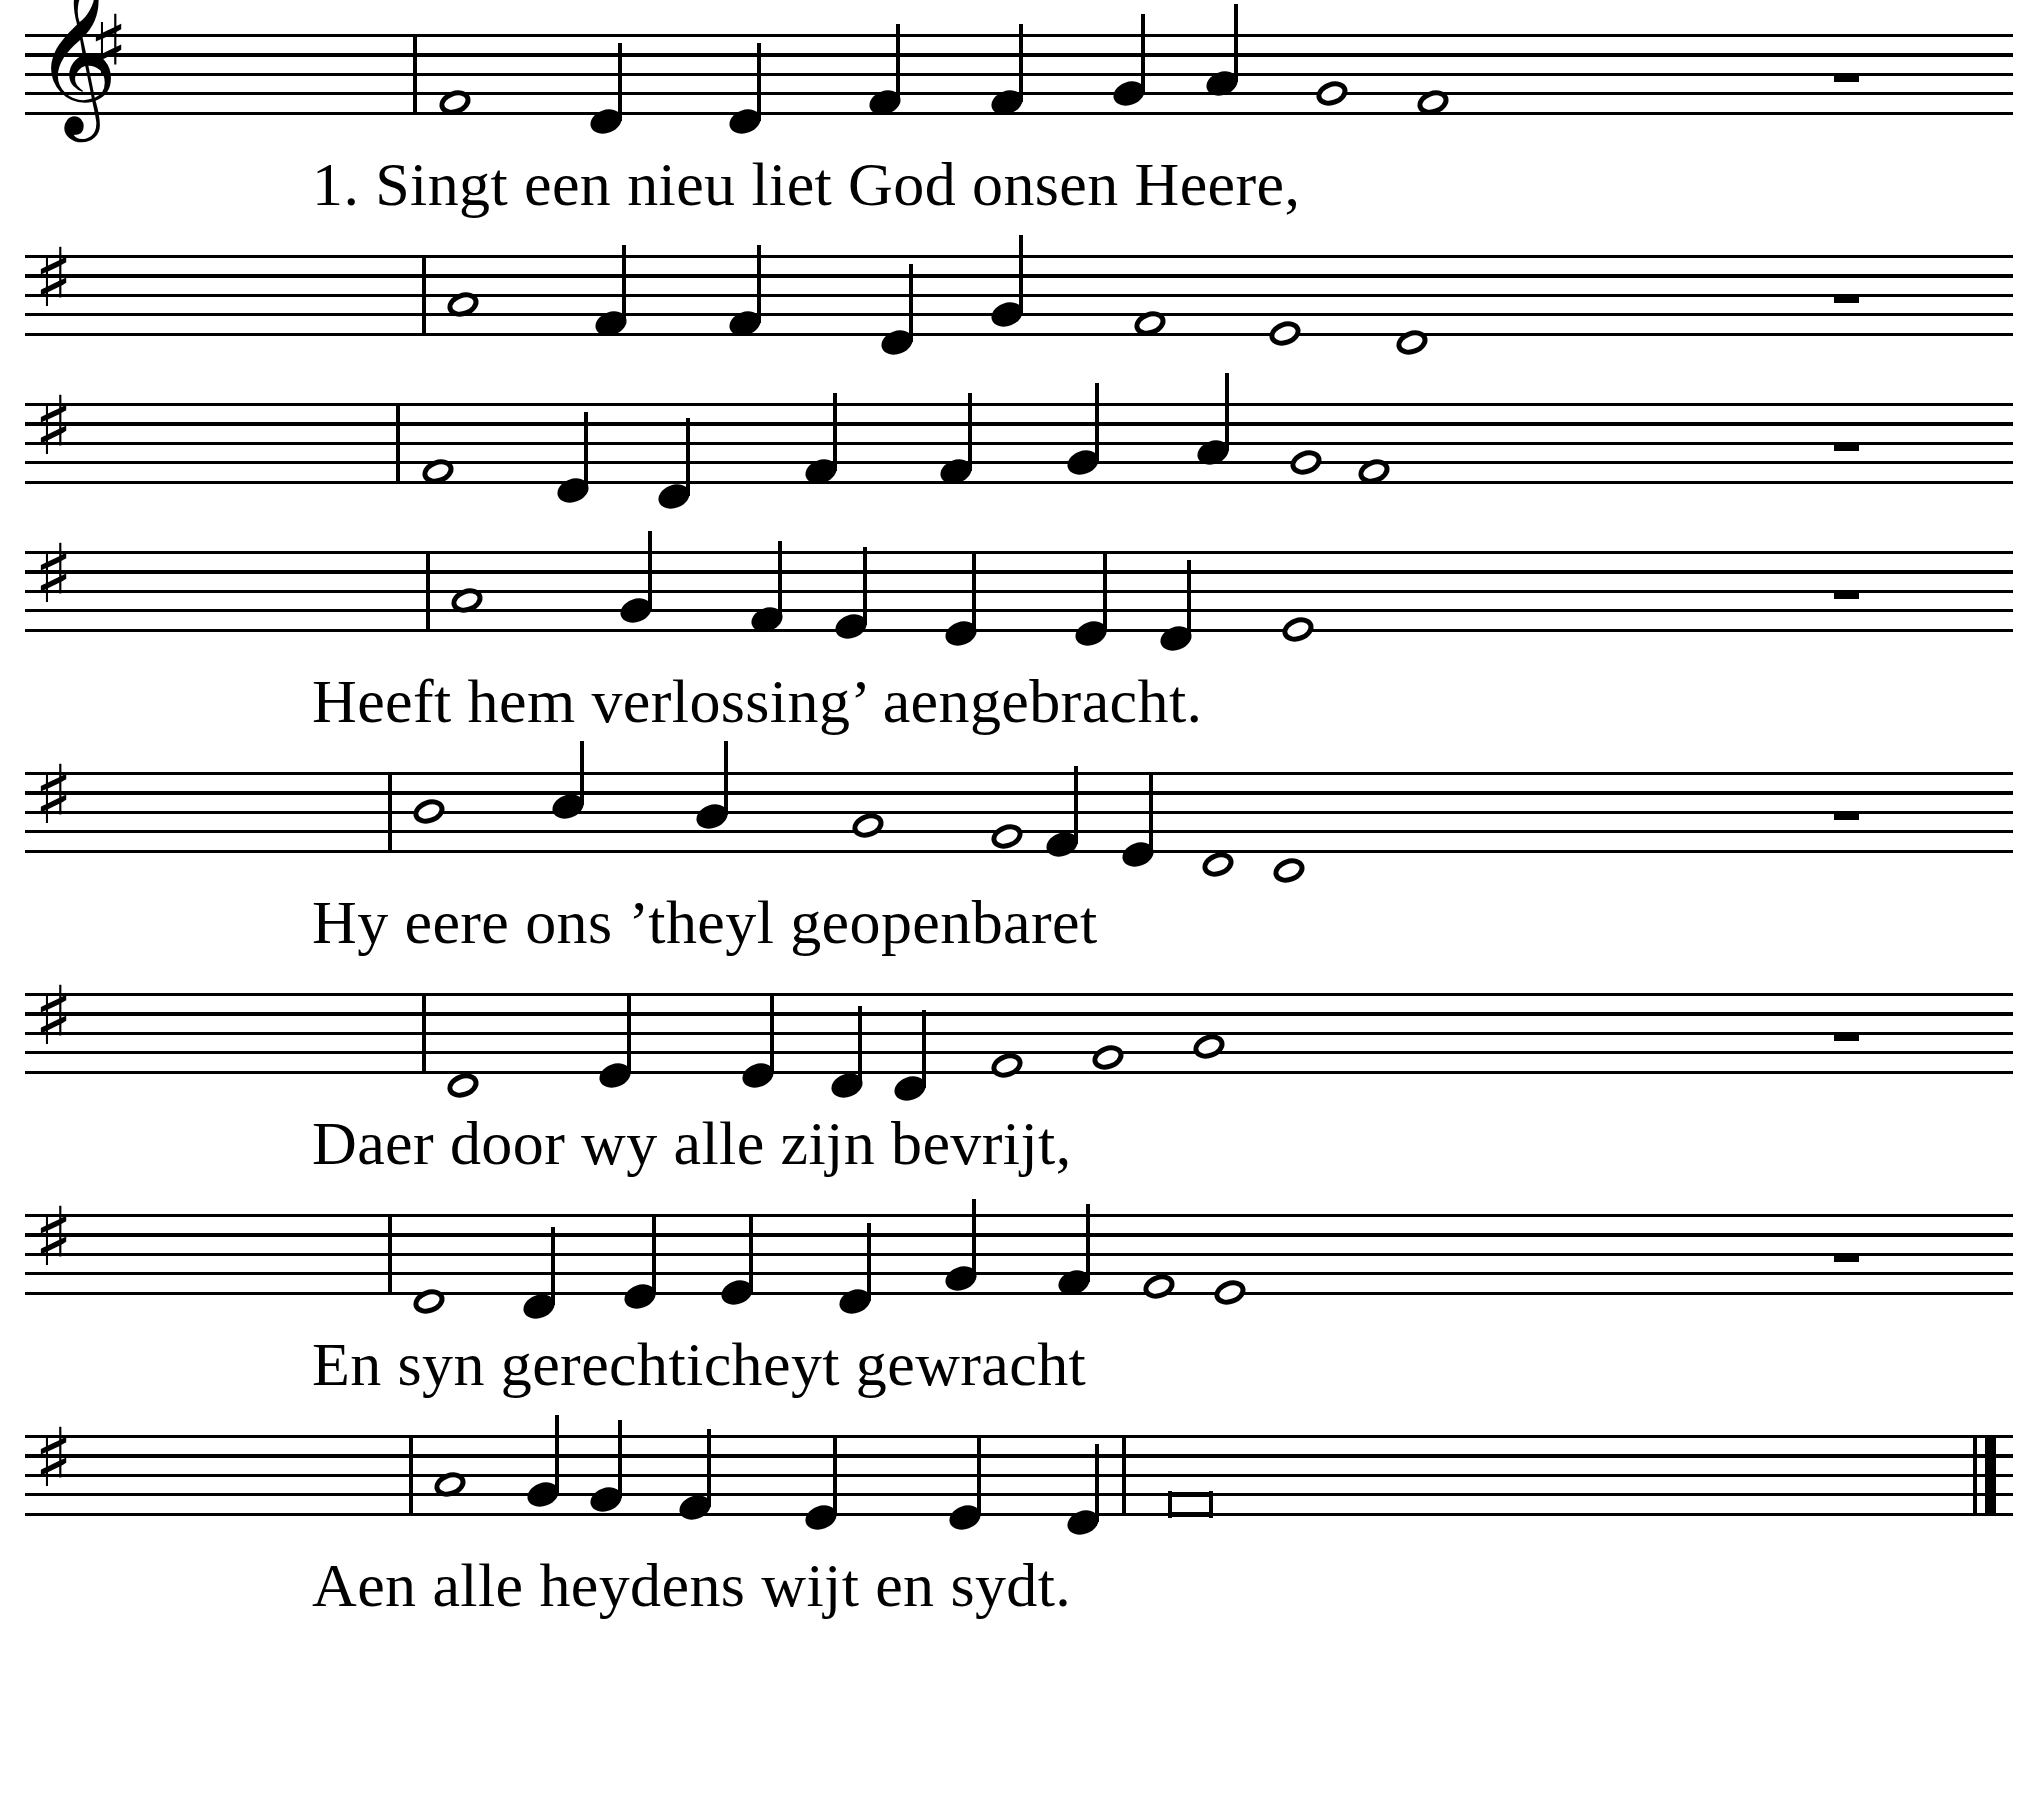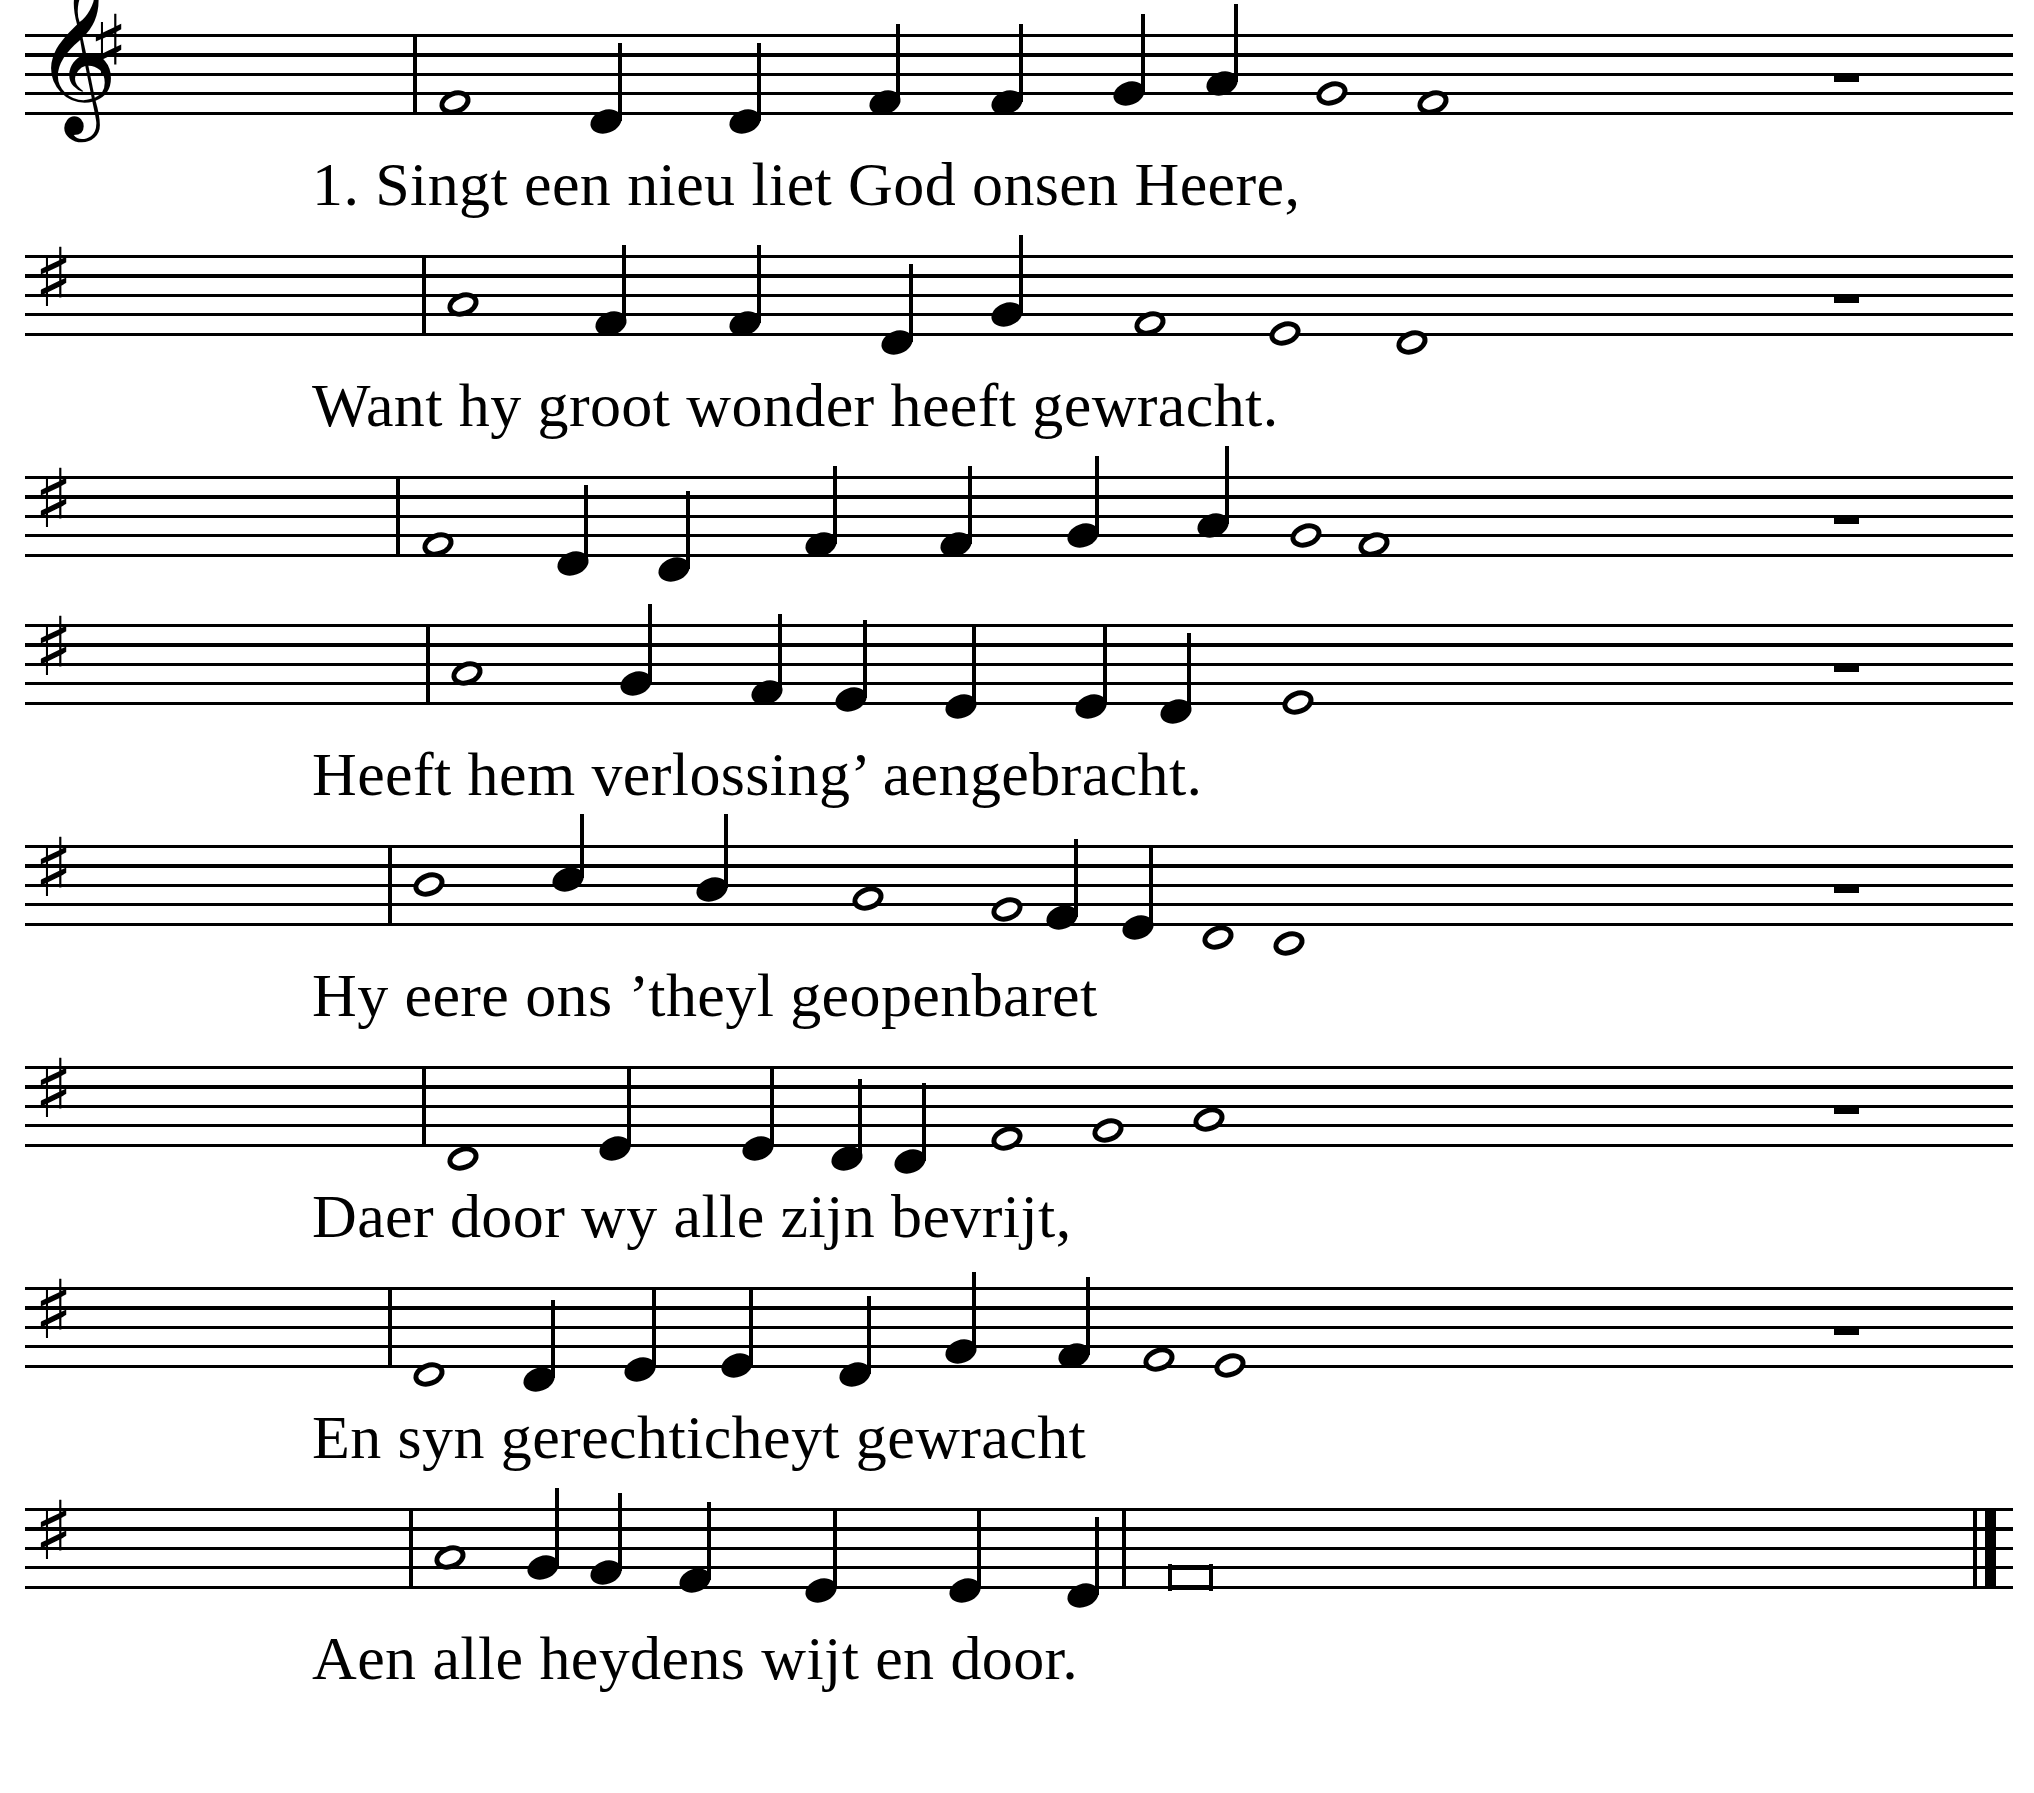--- a/index.html
+++ b/index.html
@@ -185,21 +185,20 @@
         <div class="note filled" style="left: 881px; top: 110px;"></div>
         <div class="stem" style="left: 909px; top: 43px; height: 78px;"></div>
         <div class="note filled" style="left: 991px; top: 82px;"></div>
         <div class="stem" style="left: 1019px; top: 14.3px; height: 78px;"></div>
         <div class="note open" style="left: 1134px; top: 91px;"></div>
         <div class="note open" style="left: 1269px; top: 101px;"></div>
         <div class="note open" style="left: 1396px; top: 110px;"></div>
         <div class="barline" style="left: 422px;"></div>
         <div class="rest" style="left: 1834px; top: 73px;"></div>
       </div>
-      <div class="lyric">Want hy groot wonder heeft gewracht.</div>
     </div>
     <div class="system">
       <div class="staff">
         <div class="stafflines">
           <i class="ln0"></i>
           <i class="ln1"></i>
           <i class="ln2"></i>
           <i class="ln3"></i>
           <i class="ln4"></i>
         </div>
@@ -361,16 +360,16 @@
         <div class="note filled" style="left: 1067px; top: 110px;"></div>
         <div class="stem" style="left: 1095px; top: 43px; height: 78px;"></div>
         <div class="barline" style="left: 409px;"></div>
         <div class="brevevis" style="left: 1172px; top: 91px;"></div>
         <div class="finalbar" style="left: 1973px;">
           <div class="thin"></div>
           <div class="thick"></div>
         </div>
         <div class="barline" style="left: 1122px;"></div>
       </div>
-      <div class="lyric">Aen alle heydens wijt en door.</div>
+      <div class="lyric">Aen alle heydens wijt en sydt.</div>
     </div>
   </div>
 
 
 </body></html>

